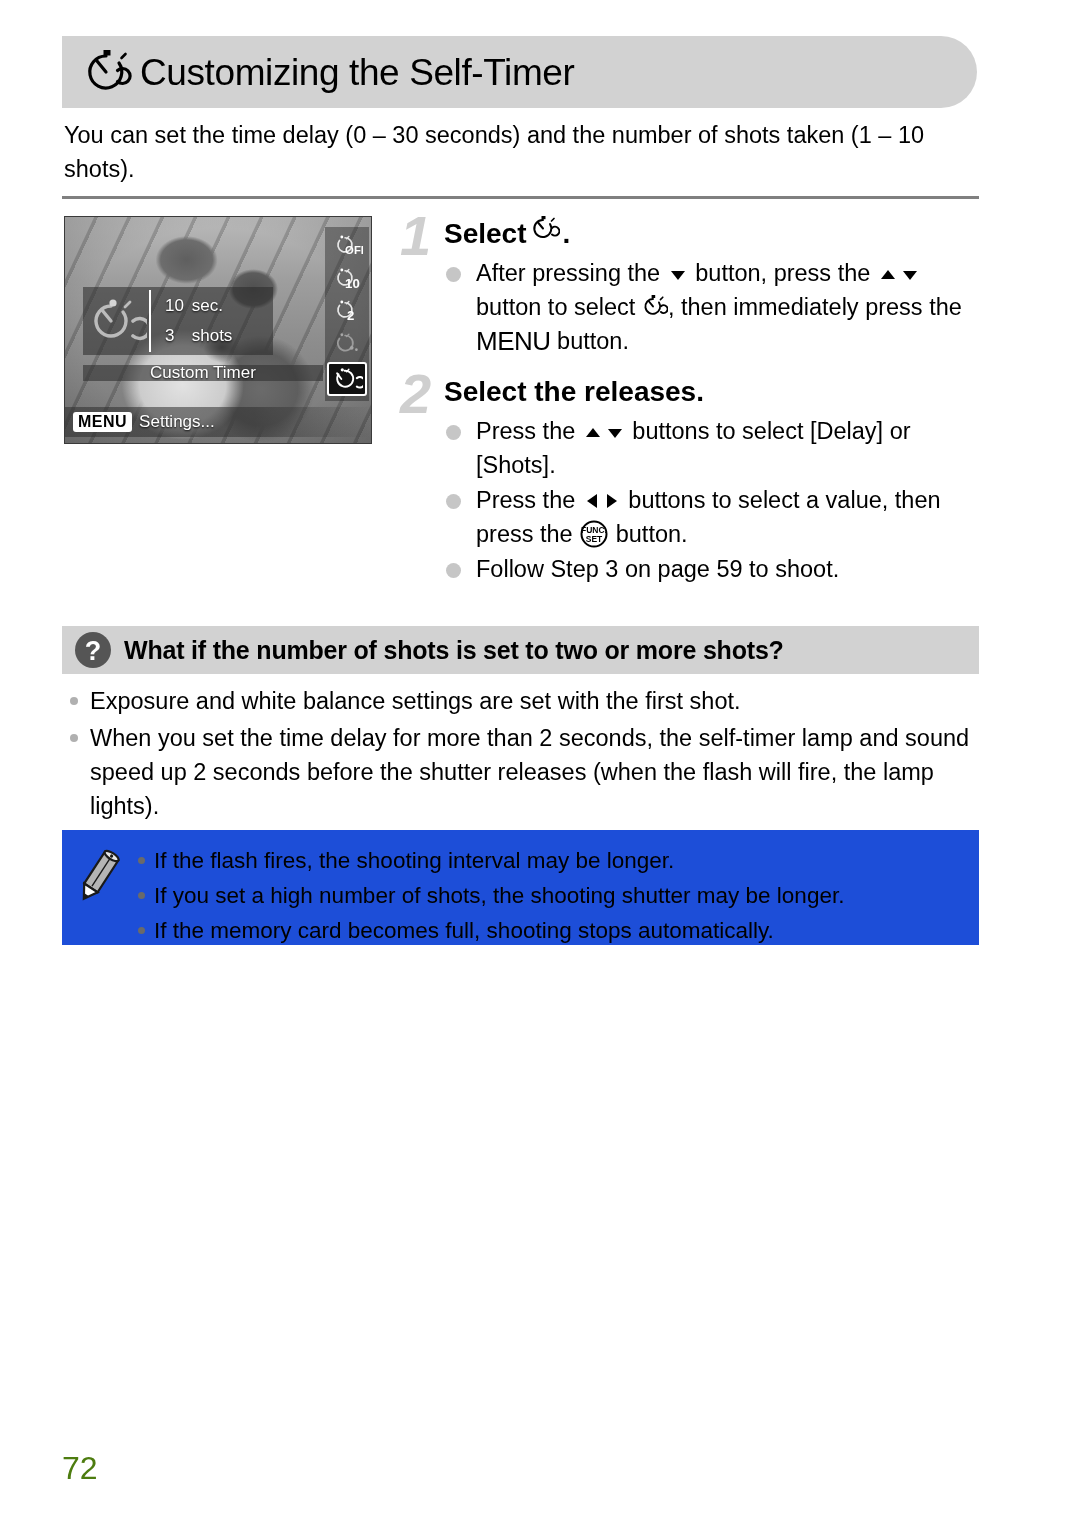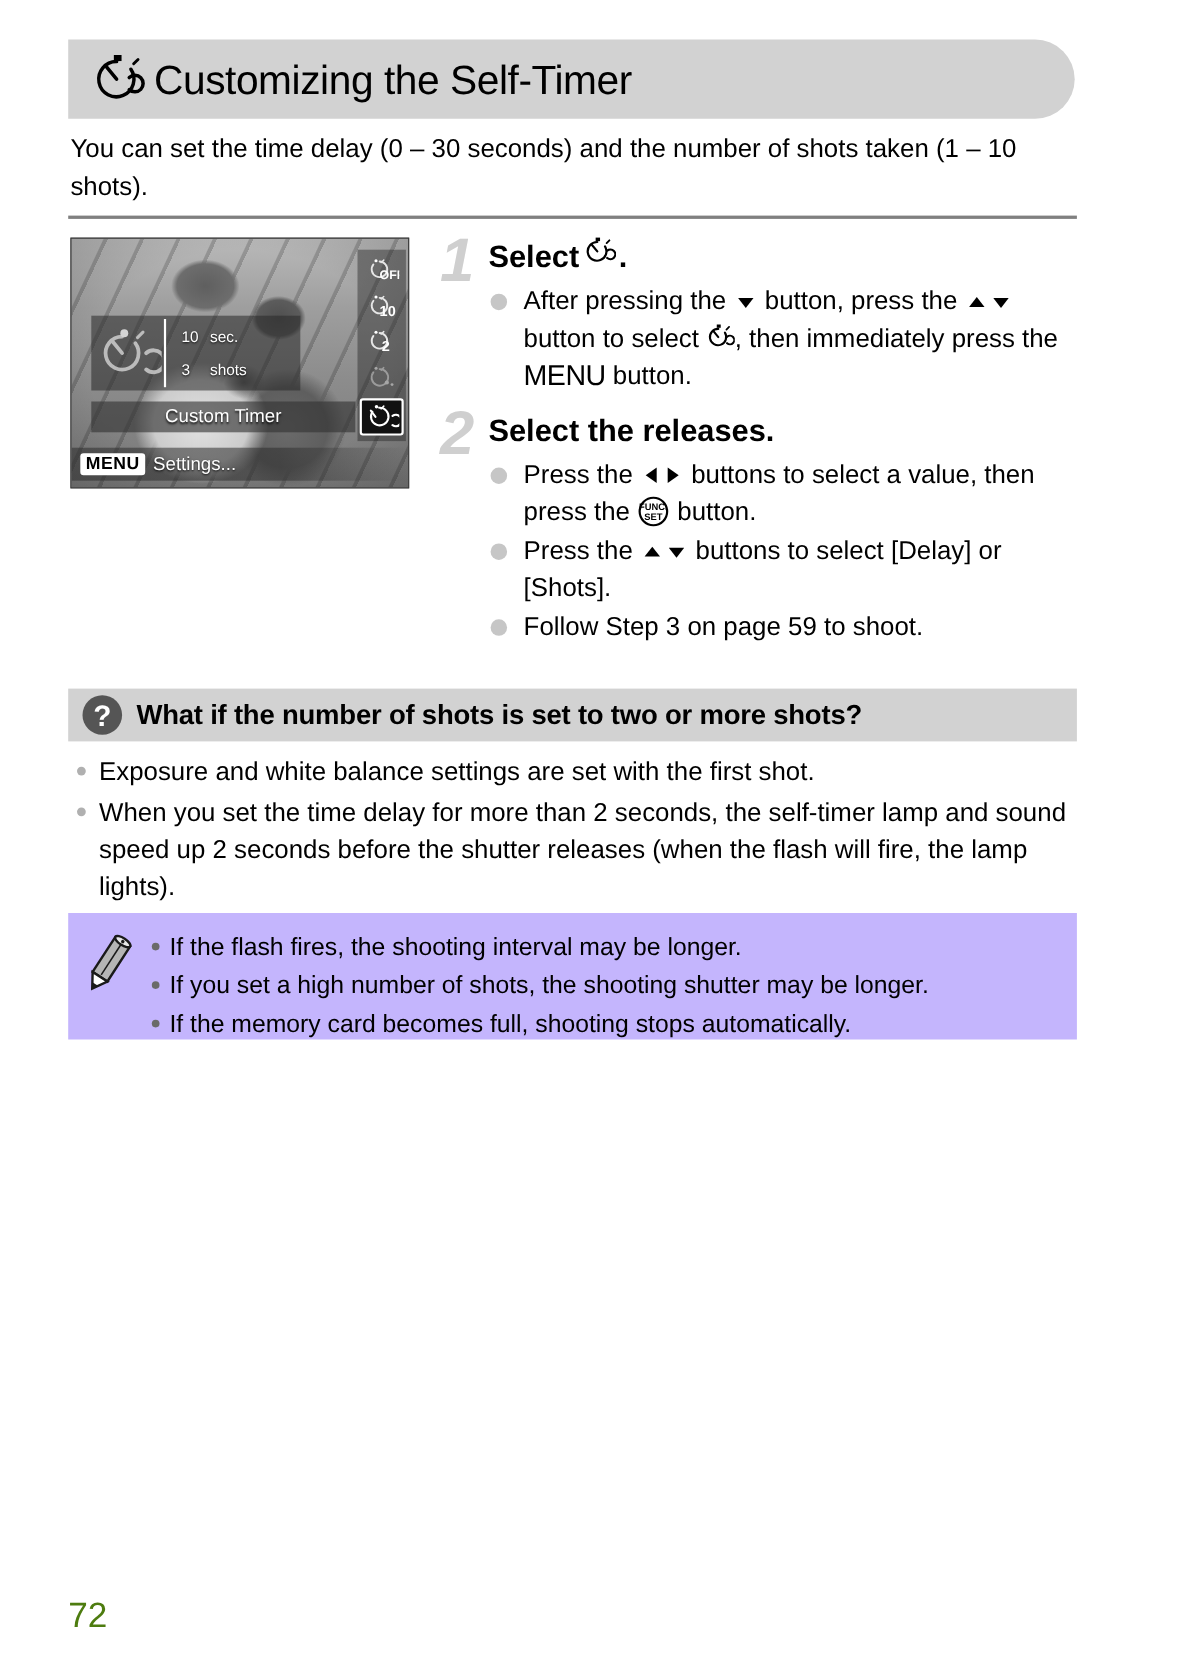--- a/index.html
+++ b/index.html
@@ -139,33 +139,33 @@
   .cam-preview-divider {
     width: 2px;
     height: 62px;
     background: #ffffff;
     margin-left: 2px;
     flex: 0 0 auto;
   }
   .cam-values {
     margin-left: 14px;
     color: #ffffff;
-    font-size: 14px;
+    font-size: 17px;
     line-height: 30px;
     text-shadow: 0 1px 2px rgba(0,0,0,0.85);
     white-space: nowrap;
   }
   .cam-values .num { display: inline-block; min-width: 22px; }
 
   .cam-modelabel {
     position: absolute;
     left: 18px;
     top: 148px;
     width: 240px;
-    height: 28px;
+    height: 16px;
     background: rgba(50,50,50,0.62);
     color: #ffffff;
     font-size: 17px;
     display: flex;
     align-items: center;
     justify-content: center;
     text-shadow: 0 1px 2px rgba(0,0,0,0.85);
   }
 
   .cam-right-col {
@@ -337,21 +337,21 @@
     background: #b0b0b0;
   }
 
   
   .notes {
     position: absolute;
     left: 62px;
     top: 830px;
     width: 917px;
     height: 115px;
-    background: #c4b5fd;
+    background: #1d4ed8;
     box-sizing: border-box;
     display: flex;
     align-items: flex-start;
     padding: 14px 10px 10px 14px;
   }
   .pencil-icon { width: 44px; height: 62px; flex: 0 0 auto; margin-top: 2px; }
   .notes-list { margin-left: 14px; }
   .note-item {
     position: relative;
     padding-left: 20px;
@@ -512,38 +512,38 @@
 
     <div class="step" style="margin-top:14px;">
       <div class="step-num">2</div>
       <div class="step-title">
         <span>Select the releases.</span>
       </div>
       <div class="step-bullets">
 
         <div class="bullet-row">
           <span class="bullet-dot"></span>
+          <span>Press the </span><svg class="inline-icon" width="22" height="22" viewBox="0 0 22 22">
+              <polygon points="4,16 18,16 11,7" fill="#000"></polygon>
+            </svg><svg class="inline-icon" width="22" height="22" viewBox="0 0 22 22">
+              <polygon points="4,8 18,8 11,17" fill="#000"></polygon>
+            </svg><span> buttons to select [Delay] or [Shots].</span>
+        </div>
+
+        <div class="bullet-row">
+          <span class="bullet-dot"></span>
           <span>Press the </span><svg class="inline-icon" width="20" height="22" viewBox="0 0 20 22">
               <polygon points="15,4 15,18 5,11" fill="#000"></polygon>
             </svg><svg class="inline-icon" width="20" height="22" viewBox="0 0 20 22">
               <polygon points="5,4 5,18 15,11" fill="#000"></polygon>
             </svg><span> buttons to select a value, then press the </span><svg class="funcset" viewBox="0 0 30 30">
             <circle cx="15" cy="15" r="12.5" fill="none" stroke="#000" stroke-width="2"></circle>
             <text x="15" y="14" text-anchor="middle" font-family="Liberation Sans, sans-serif" font-size="8.5" font-weight="bold" fill="#000">FUNC.</text>
             <text x="15" y="23" text-anchor="middle" font-family="Liberation Sans, sans-serif" font-size="8.5" font-weight="bold" fill="#000">SET</text>
           </svg><span> button.</span>
-        </div>
-
-        <div class="bullet-row">
-          <span class="bullet-dot"></span>
-          <span>Press the </span><svg class="inline-icon" width="22" height="22" viewBox="0 0 22 22">
-              <polygon points="4,16 18,16 11,7" fill="#000"></polygon>
-            </svg><svg class="inline-icon" width="22" height="22" viewBox="0 0 22 22">
-              <polygon points="4,8 18,8 11,17" fill="#000"></polygon>
-            </svg><span> buttons to select [Delay] or [Shots].</span>
         </div>
 
         <div class="bullet-row">
           <span class="bullet-dot"></span>
           <span>Follow Step 3 on </span><span class="link">page 59</span><span> to shoot.</span>
         </div>
 
       </div>
     </div>
   </div>

